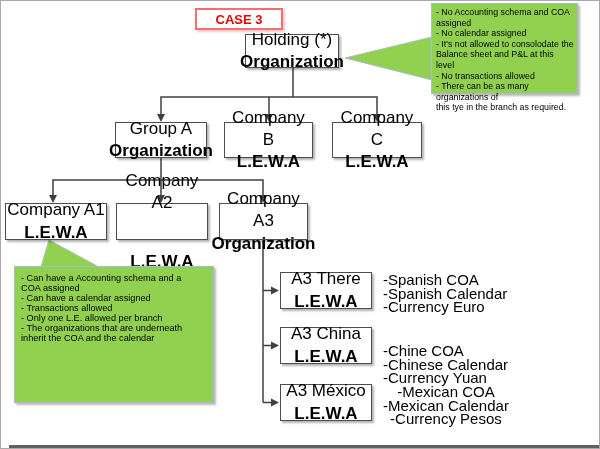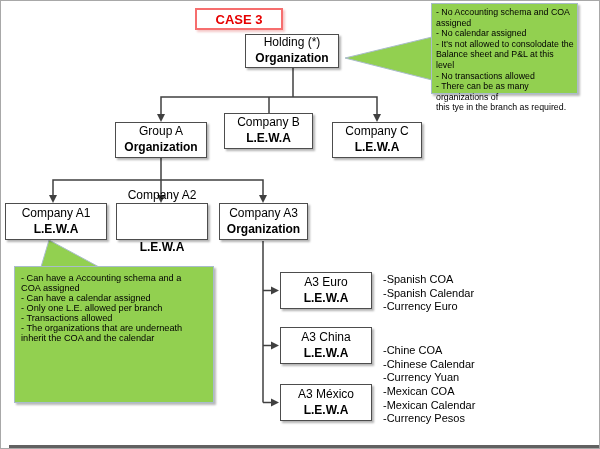--- a/index.html
+++ b/index.html
@@ -14,21 +14,21 @@
   }
   svg.connectors{position:absolute;left:0;top:0;z-index:1;}
   .line{stroke:var(--line);stroke-width:1.5;fill:none;}
   .ah{fill:var(--line);stroke:none;}
   .tail{fill:var(--green);stroke:var(--callout-border);stroke-width:1;}
 
   .obox{
     position:absolute;background:#fff;border:1px solid var(--box-border);
     box-shadow:1.5px 1.5px 2px rgba(0,0,0,0.3);box-sizing:border-box;
     display:flex;flex-direction:column;align-items:center;justify-content:center;
-    font-size:12px;line-height:1.3;z-index:2;text-align:center;
+    font-size:17px;line-height:1.3;z-index:2;text-align:center;
   }
   .obox .l2{font-weight:bold;}
 
   .case-title{
     position:absolute;left:194px;top:7px;width:88px;height:22px;z-index:2;
     background:#fff;border:2px solid var(--red-border);box-sizing:border-box;
     color:var(--red-text);font-weight:bold;font-size:13px;
     display:flex;align-items:center;justify-content:center;
     box-shadow:2px 2px 2px rgba(230,120,120,0.4);
   }
@@ -36,29 +36,29 @@
   .callout{
     position:absolute;background:var(--green);border:1px solid var(--callout-border);
     box-shadow:2px 2px 2px rgba(0,0,0,0.28);box-sizing:border-box;z-index:2;
   }
   .callout .bullet{white-space:pre-line;}
   #callout-holding{left:430px;top:2px;width:147px;height:91px;padding:3px 3px 16px 4px;
     font-size:8.8px;line-height:10.6px;}
   #callout-lewa{left:13px;top:265px;width:200px;height:137px;padding:6px 5px 0 6px;
     font-size:9.2px;line-height:10px;}
 
-  .notes{position:absolute;left:382px;z-index:2;font-size:11px;line-height:13.5px;}
+  .notes{position:absolute;left:382px;z-index:2;font-size:15px;line-height:13.5px;}
   #notes-spain{top:272px;}
   #notes-china{top:327px;margin-top:16px;}
-  #notes-mexico{top:384px;}
+  #notes-mexico{top:384px;text-align:center;}
 
   
   #box-holding   {left:244px;top:33px; width:94px; height:34px;}
   #box-group-a   {left:114px;top:121px;width:92px; height:36px;}
-  #box-company-b {left:223px;top:112px;width:89px; height:36px;}
+  #box-company-b {left:223px;top:121px;width:89px; height:36px;}
   #box-company-c {left:331px;top:121px;width:90px; height:36px;}
   #box-company-a1{left:4px;  top:202px;width:102px;height:37px;}
   #box-company-a2{left:115px;top:202px;width:92px; height:37px;gap:36px;}
   #box-company-a3{left:218px;top:202px;width:89px; height:37px;}
   #box-a3-spain  {left:279px;top:271px;width:92px; height:37px;}
   #box-a3-china  {left:279px;top:326px;width:92px; height:37px;}
   #box-a3-mexico {left:279px;top:383px;width:92px; height:37px;}
 </style>
 </head>
 <body>
@@ -119,21 +119,21 @@
     <div class="l1">Company A2</div>
     <div class="l2">L.E.W.A</div>
   </div>
 
   <div class="obox" id="box-company-a3">
     <div class="l1">Company A3</div>
     <div class="l2">Organization</div>
   </div>
 
   <div class="obox" id="box-a3-spain">
-    <div class="l1">A3 Euro</div>
+    <div class="l1">A3 There</div>
     <div class="l2">L.E.W.A</div>
   </div>
 
   <div class="obox" id="box-a3-china">
     <div class="l1">A3 China</div>
     <div class="l2">L.E.W.A</div>
   </div>
 
   <div class="obox" id="box-a3-mexico">
     <div class="l1">A3 México</div>
@@ -148,22 +148,22 @@
 Balance sheet and P&amp;L at this level</div>
     <div class="bullet">- No transactions allowed</div>
     <div class="bullet">- There can be as many organizations of
 this tye in the branch as required.</div>
   </div>
 
   <div class="callout" id="callout-lewa">
     <div class="bullet">- Can have a Accounting schema and a
 COA assigned</div>
     <div class="bullet">- Can have a calendar assigned</div>
+    <div class="bullet">- Transactions allowed</div>
     <div class="bullet">- Only one L.E. allowed per branch</div>
-    <div class="bullet">- Transactions allowed</div>
     <div class="bullet">- The organizations that are underneath
 inherit the COA and the calendar</div>
   </div>
 
   <div class="notes" id="notes-spain">
     <div>-Spanish COA</div>
     <div>-Spanish Calendar</div>
     <div>-Currency Euro</div>
   </div>
 

